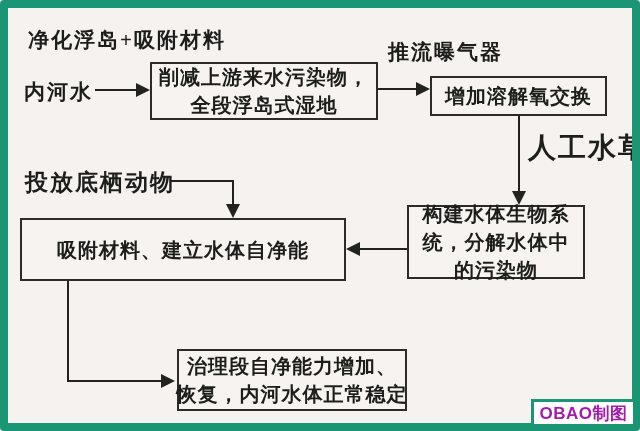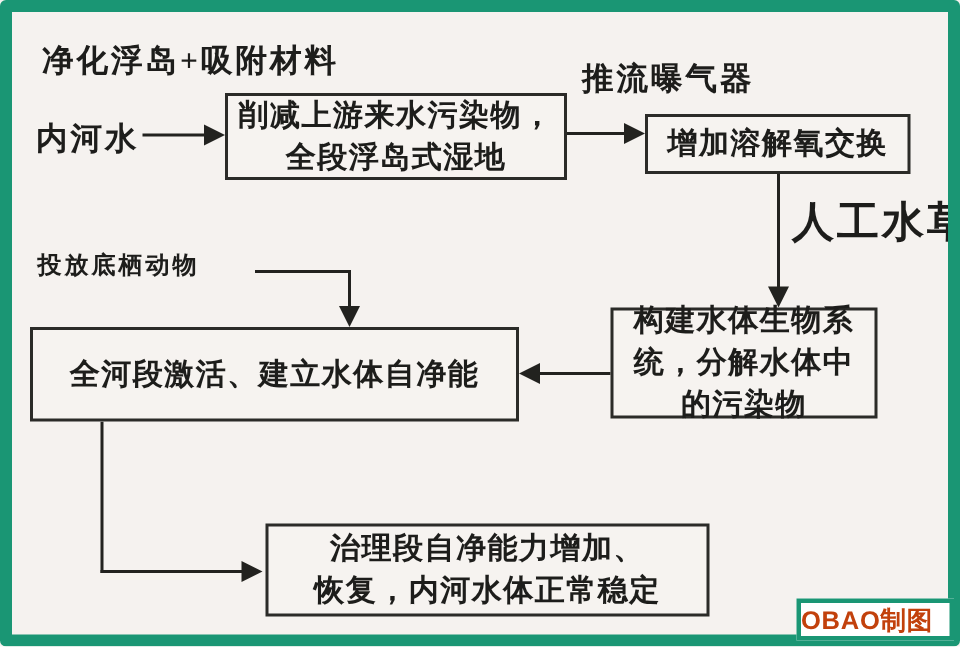--- a/index.html
+++ b/index.html
@@ -70,60 +70,61 @@
     border-top: 14px solid #22221f;
   }
   .watermark {
     position: absolute;
     left: 531px; top: 399px;
     width: 105px; height: 28px;
     background: #ffffff;
     border: 3px solid #1a9674;
     display: flex;
     align-items: center;
+    justify-content: center;
     font-family: "Liberation Sans", "DejaVu Sans", sans-serif;
     font-weight: 700;
     font-size: 17px;
-    color: #c2410c;
+    color: #a21caf;
     letter-spacing: 0.5px;
     z-index: 6;
     white-space: nowrap;
   }
 </style>
 </head>
 <body>
 
 <div class="stage">
 
   <div class="lbl" style="left:28px; top:26px;">净化浮岛+吸附材料</div>
   <div class="lbl" style="left:24px; top:78px;">内河水</div>
   <div class="lbl" style="left:388px; top:38px;">推流曝气器</div>
   <div class="lbl" style="left:528px; top:129px; font-size:28px;">人工水草</div>
-  <div class="lbl" style="left:25px; top:167px; font-size:16px;">投放底栖动物</div>
+  <div class="lbl" style="left:25px; top:167px; font-size:23px;">投放底栖动物</div>
 
   <div class="fbox" style="left:150px; top:62px; width:228px; height:58px;">
     <div>削减上游来水污染物，</div>
     <div>全段浮岛式湿地</div>
   </div>
 
   <div class="fbox" style="left:430px; top:76px; width:177px; height:40px;">
     <div>增加溶解氧交换</div>
   </div>
 
   <div class="fbox" style="left:407px; top:205px; width:178px; height:74px;">
     <div>构建水体生物系</div>
     <div>统，分解水体中</div>
     <div>的污染物</div>
   </div>
 
   <div class="fbox" style="left:20px; top:218px; width:326px; height:63px;">
-    <div>全河段激活、建立水体自净能</div>
+    <div>吸附材料、建立水体自净能</div>
   </div>
 
-  <div class="fbox" style="left:177px; top:349px; width:296px; height:62px;">
+  <div class="fbox" style="left:177px; top:349px; width:230px; height:62px;">
     <div>治理段自净能力增加、</div>
     <div>恢复，内河水体正常稳定</div>
   </div>
 
   <div class="line" style="left:95px; top:89px; width:43px; height:2px;"></div>
   <div class="head right" style="left:136px; top:83px;"></div>
 
   <div class="line" style="left:378px; top:88px; width:39px; height:2px;"></div>
   <div class="head right" style="left:416px; top:82px;"></div>
 

